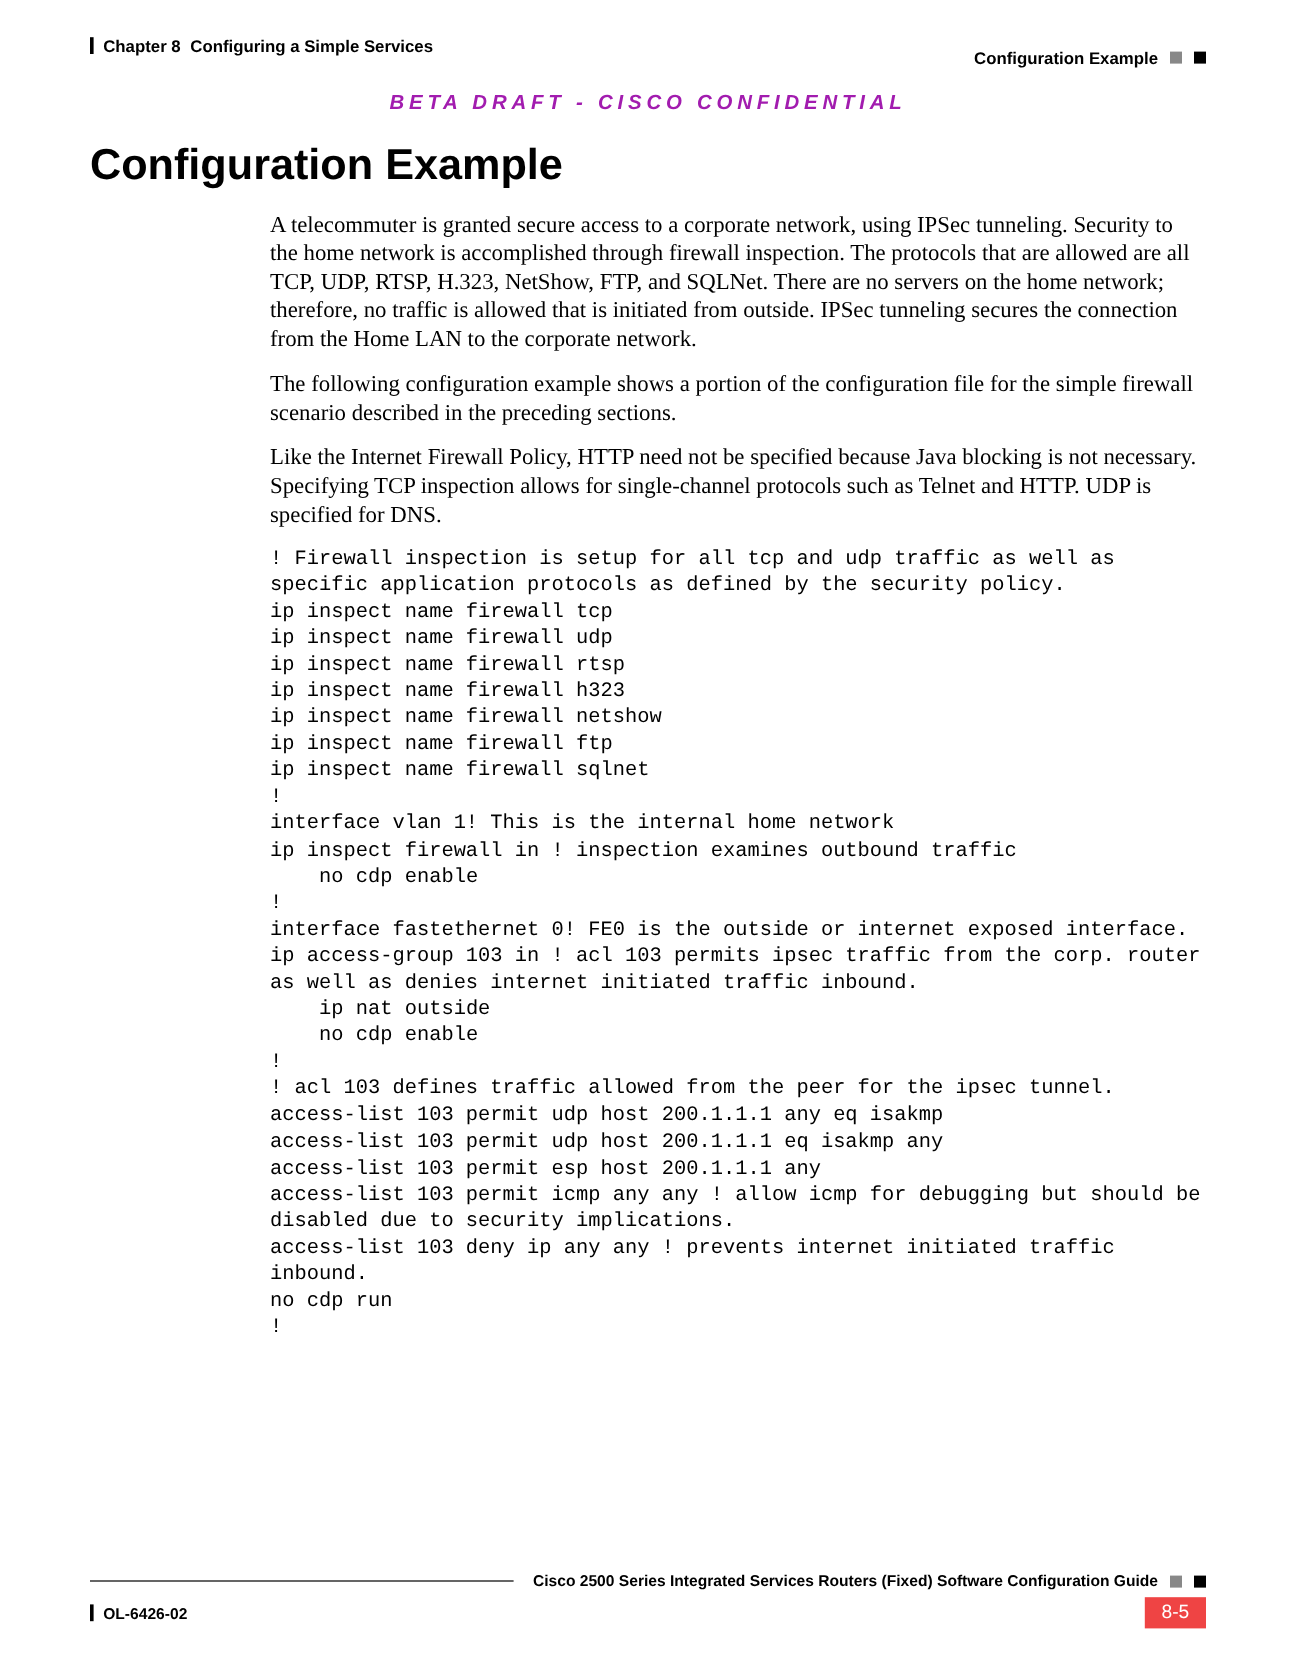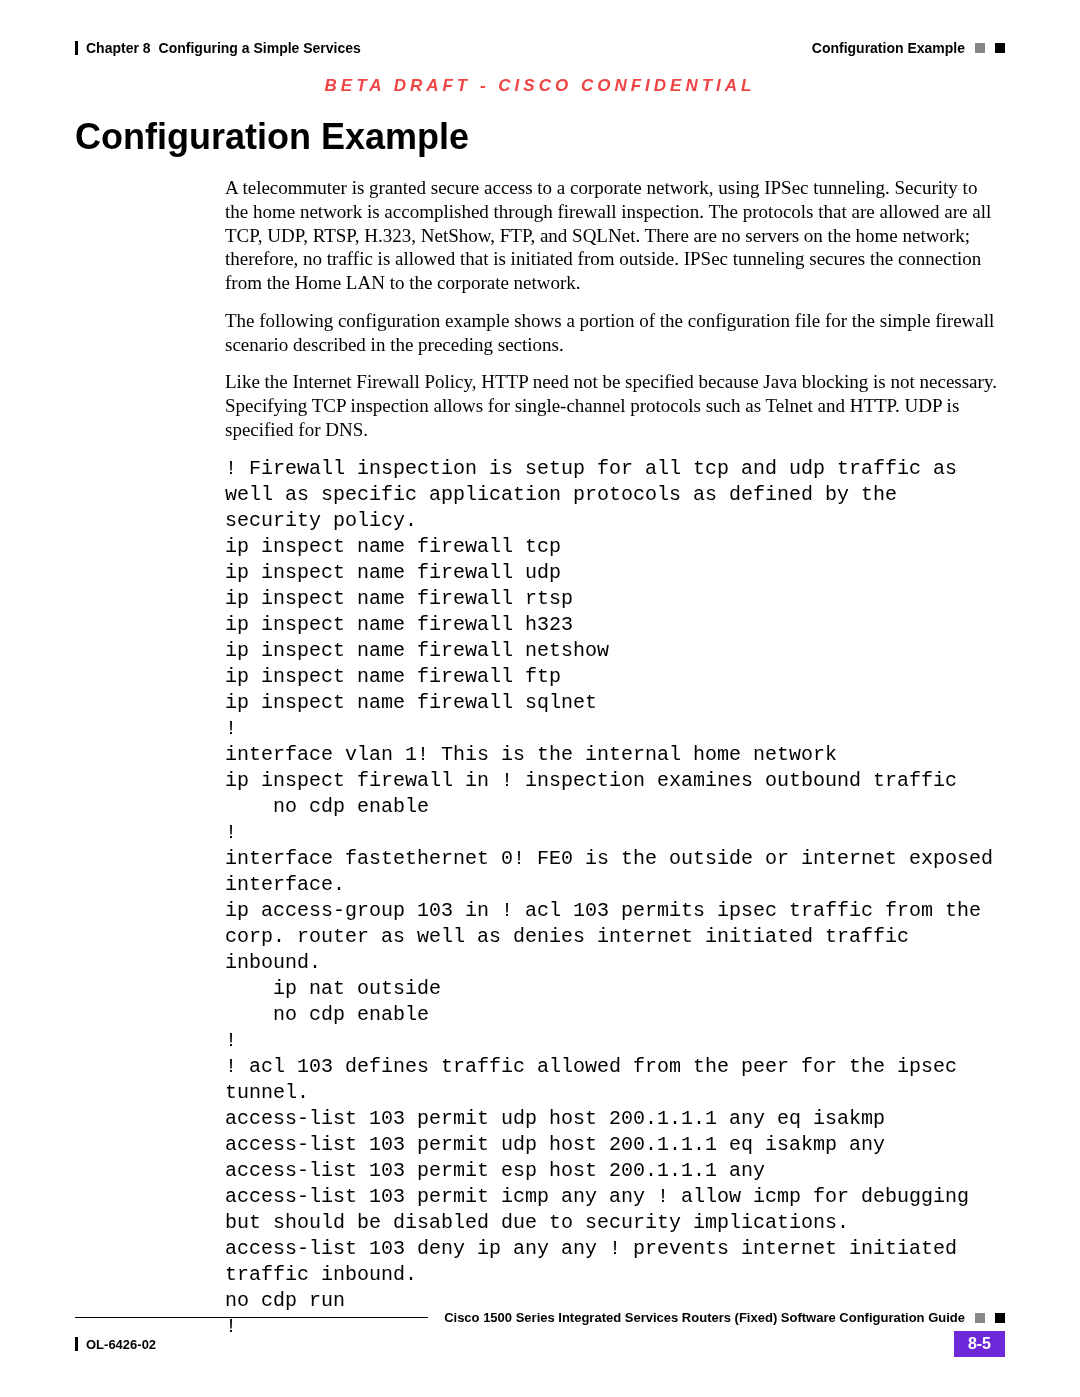--- a/index.html
+++ b/index.html
@@ -15,21 +15,21 @@
   }
   .page {
     padding: 30px 75px 0 75px;
     box-sizing: border-box;
     height: 100%;
     position: relative;
   }
   .header {
     display: flex;
     justify-content: space-between;
-    align-items: flex-end;
+    align-items: flex-start;
     font-family: Arial, Helvetica, sans-serif;
     font-size: 14px;
     font-weight: bold;
     padding-bottom: 2px;
   }
   .header-left {
     display: flex;
     align-items: center;
     gap: 8px;
   }
@@ -51,21 +51,21 @@
   .sq {
     width: 10px; height: 10px; background:#000; display:inline-block;
   }
   .sq.grey { background:#888; }
   .draft {
     text-align: center;
     font-family: Arial, Helvetica, sans-serif;
     font-weight: bold;
     letter-spacing: 4px;
     font-size: 17px;
-    color: #ef4444;
+    color: #a21caf;
     font-style: italic;
     margin: 18px 0 20px 0;
   }
   h1.title {
     font-family: Arial, Helvetica, sans-serif;
     font-weight: bold;
     font-size: 36px;
     margin: 0 0 18px 0;
     color: #000;
   }
@@ -73,21 +73,21 @@
     margin-left: 150px;
     font-size: 19px;
     line-height: 1.25;
   }
   .body-text p {
     margin: 0 0 14px 0;
   }
   pre.code {
     margin: 4px 0 0 150px;
     font-family: "Courier New", Courier, monospace;
-    font-size: 20px;
+    font-size: 17px;
     line-height: 1.3;
     white-space: pre-wrap;
     word-wrap: break-word;
   }
   .footer {
     position: absolute;
     left: 75px;
     right: 75px;
     bottom: 40px;
   }
@@ -116,25 +116,25 @@
     font-weight: bold;
     margin-top: 4px;
   }
   .footer-bottom .left {
     display: flex;
     align-items: center;
     gap: 8px;
     text-align: center;
   }
   .page-num {
-    background: #6d28d9;
+    background: #ef4444;
     color: #fff;
     padding: 4px 14px;
     font-size: 16px;
-    font-weight: bold;
+    font-weight: normal;
   }
 </style>
 </head>
 <body>
 
 <div class="page">
 
   <div class="header">
     <div class="header-left">
       <span class="hl-bar"></span>
@@ -183,21 +183,21 @@
 access-list 103 permit udp host 200.1.1.1 eq isakmp any
 access-list 103 permit esp host 200.1.1.1 any
 access-list 103 permit icmp any any ! allow icmp for debugging but should be disabled due to security implications.
 access-list 103 deny ip any any ! prevents internet initiated traffic inbound.
 no cdp run
 !</pre>
 
   <div class="footer">
     <div class="footer-line">
       <span class="rule"></span>
-      <span>Cisco 1500 Series Integrated Services Routers (Fixed) Software Configuration Guide</span>
+      <span>Cisco 2500 Series Integrated Services Routers (Fixed) Software Configuration Guide</span>
       <span class="sq grey"></span>
       <span class="sq"></span>
     </div>
     <div class="footer-bottom">
       <div class="left">
         <span class="hl-bar"></span>
         <span>OL-6426-02</span>
       </div>
       <div class="page-num">8-5</div>
     </div>

